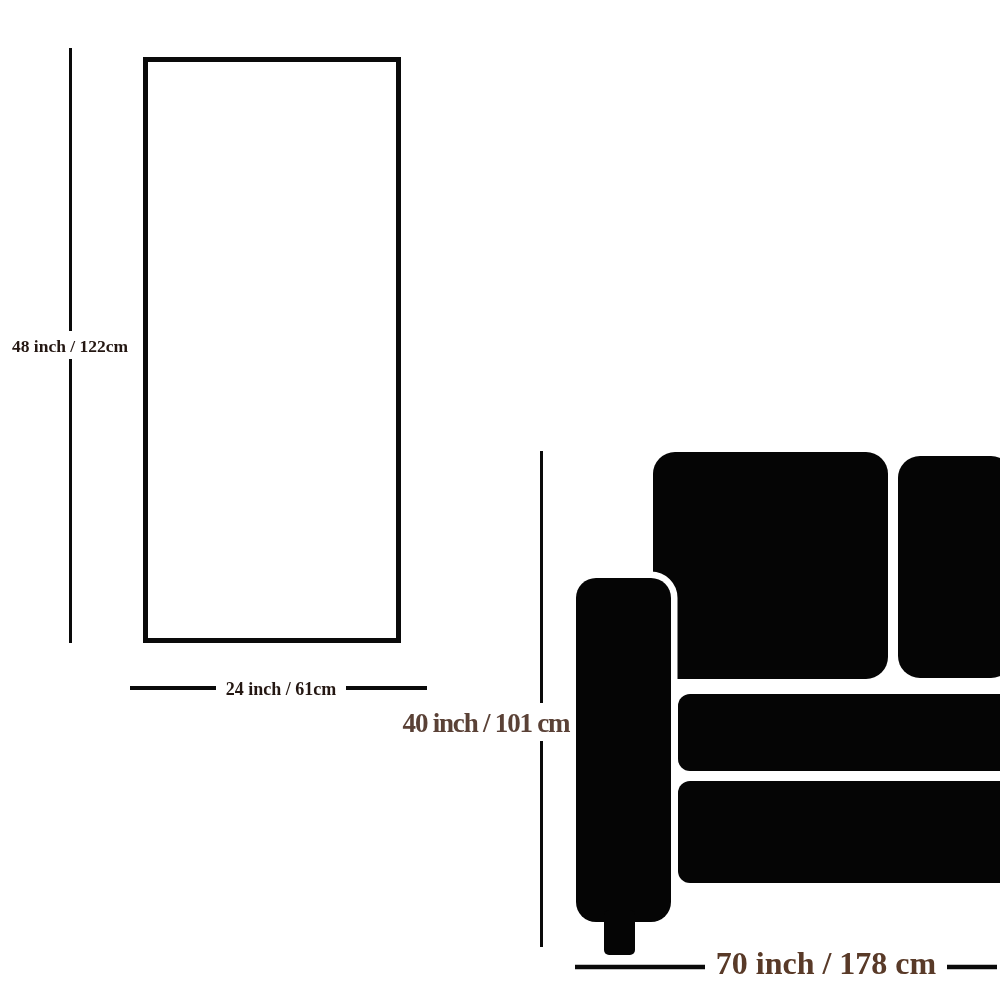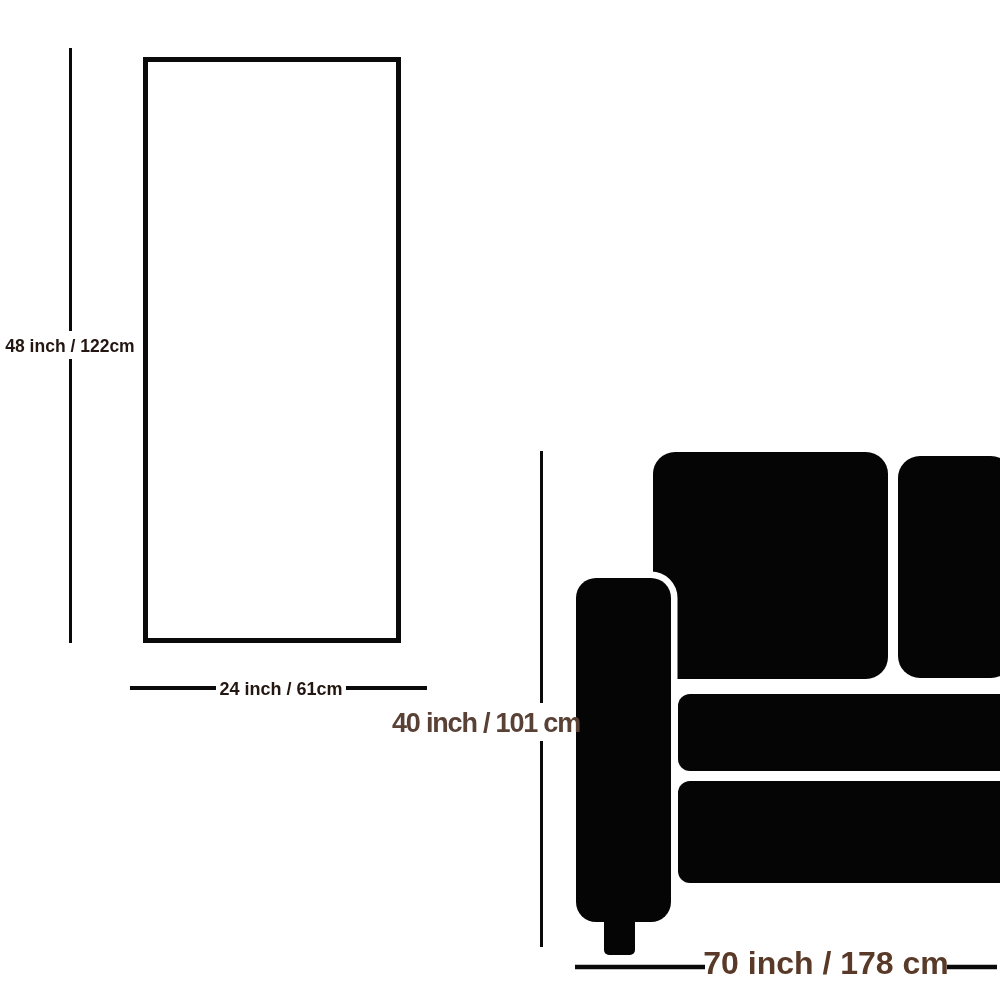--- a/index.html
+++ b/index.html
@@ -1,17 +1,17 @@
 <!DOCTYPE html>
 <html><head>
 <meta charset="utf-8">
 <style>
   html,body{margin:0;padding:0;background:#ffffff;}
   #canvas{position:relative;width:1000px;height:1000px;background:#ffffff;overflow:hidden;
-          font-family:Liberation Sans, sans-serif;}
+          font-family:Liberation Serif, serif;}
   svg{position:absolute;left:0;top:0;}
 </style>
 </head>
 <body>
 <div id="canvas">
 <svg width="1000" height="1000" viewBox="0 0 1000 1000">
 
   <rect x="145.5" y="59.5" width="253" height="581" fill="#ffffff" stroke="#0a0a0a" stroke-width="5"></rect>
 
   <line x1="70.5" y1="48" x2="70.5" y2="643" stroke="#0a0a0a" stroke-width="3"></line>

